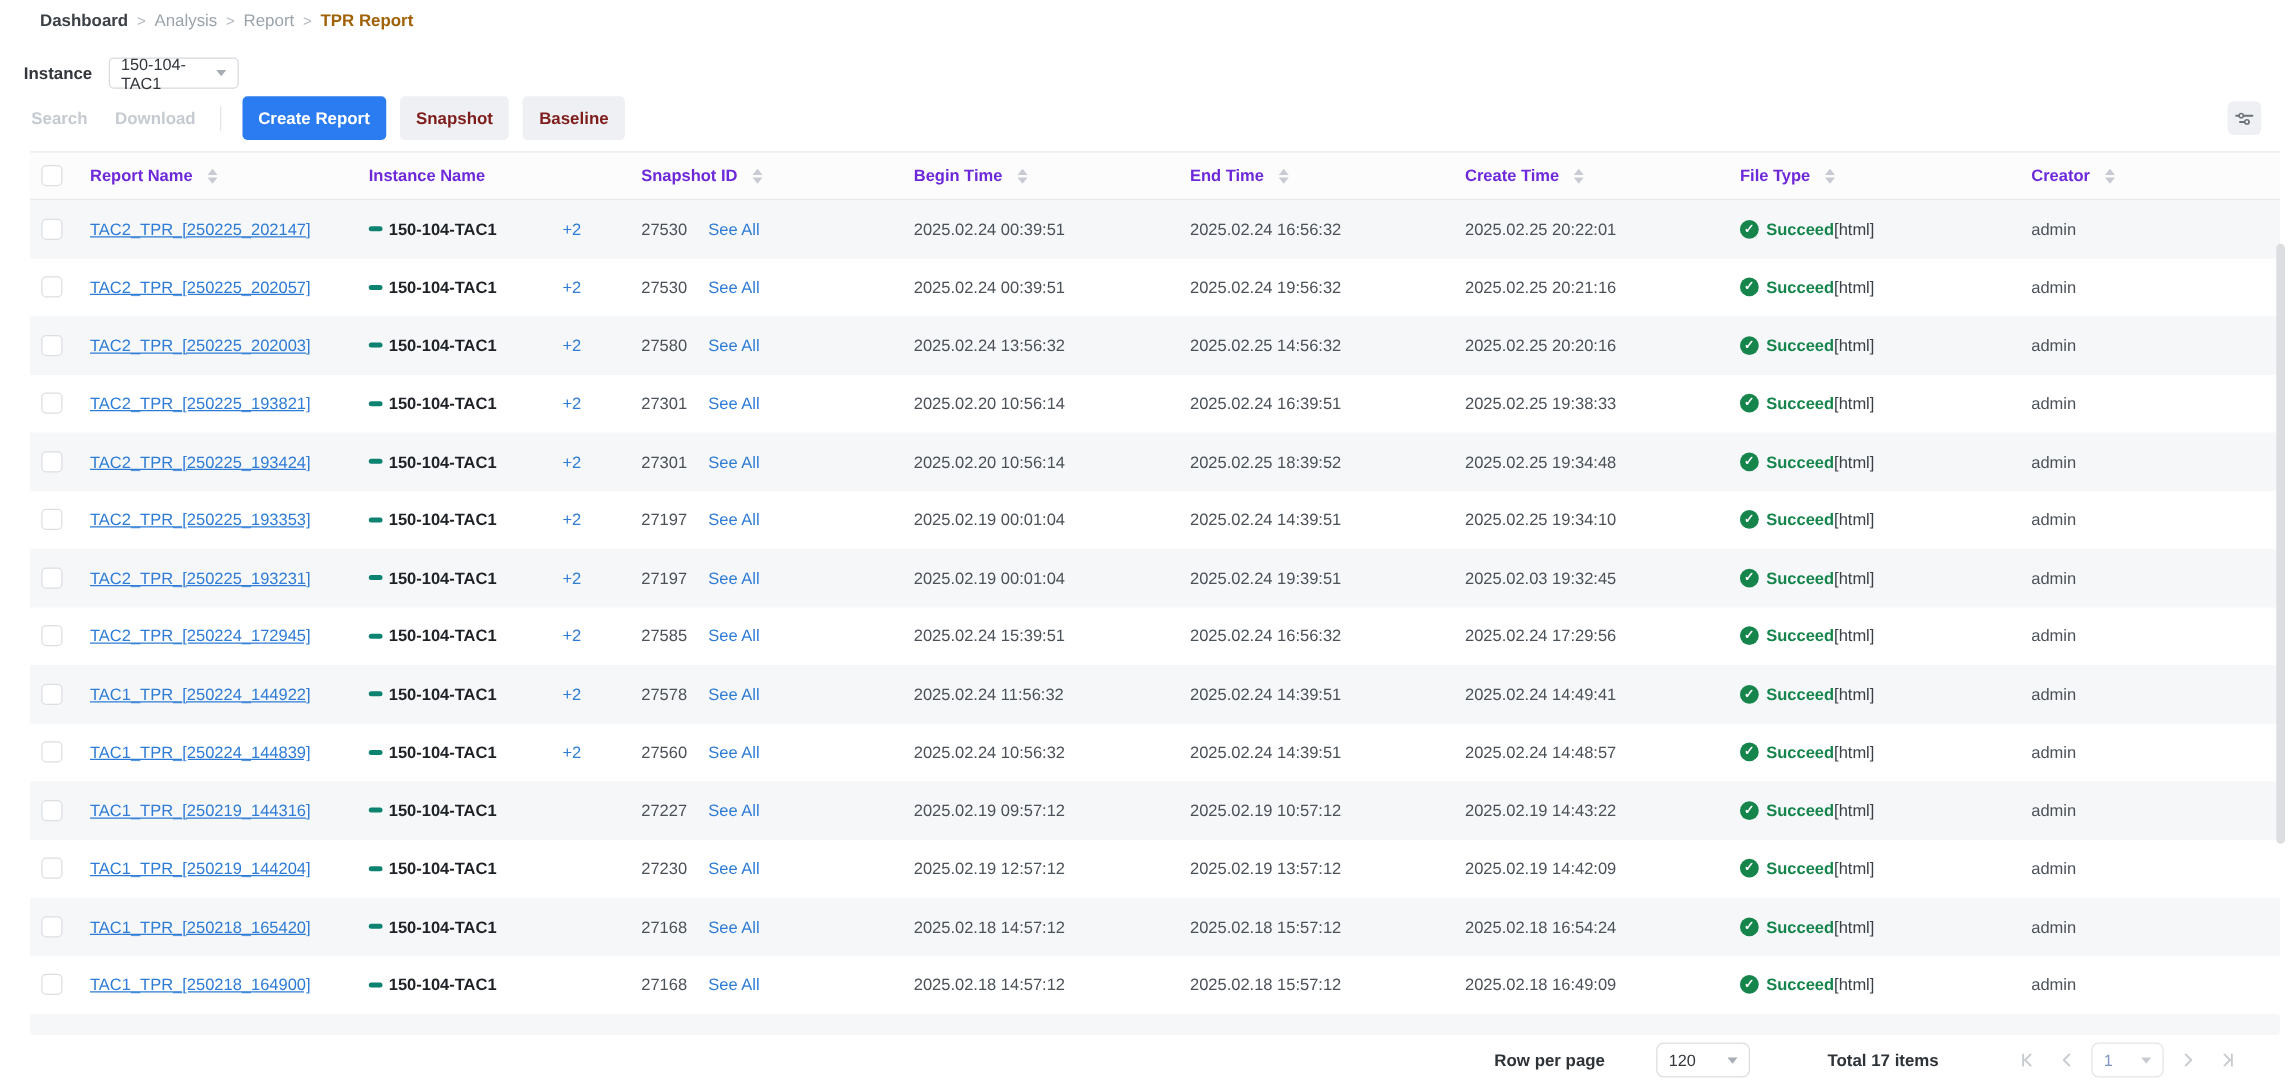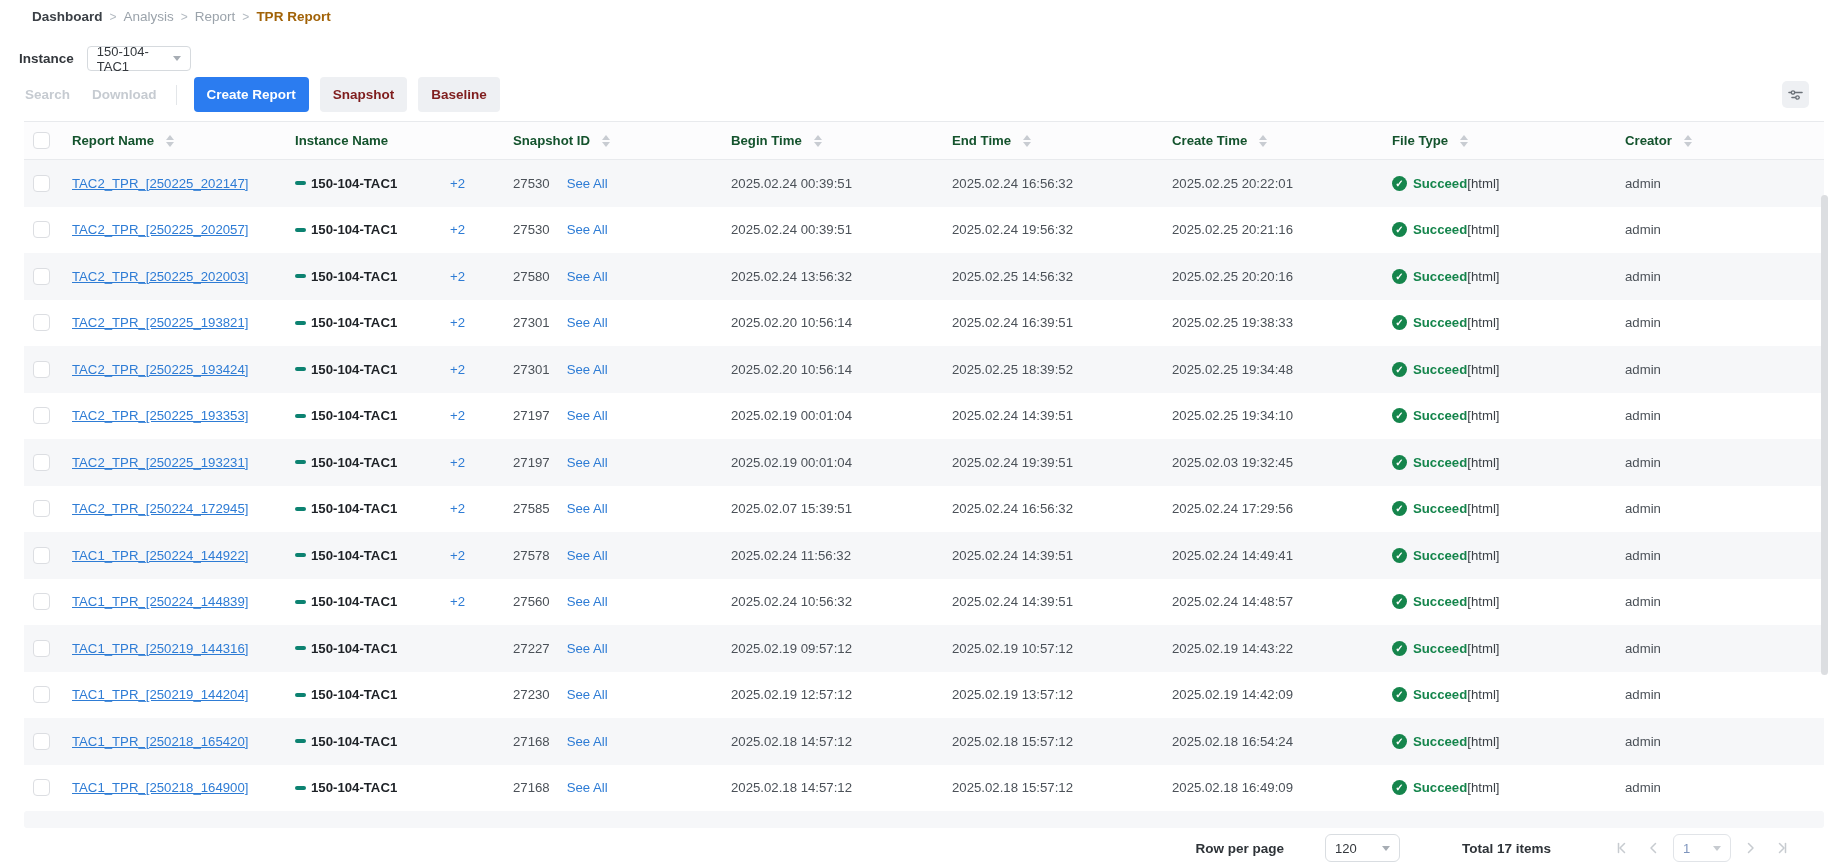--- a/index.html
+++ b/index.html
@@ -36,21 +36,21 @@
   .search-box { width:307px; height:27px; border:1px solid #d5d9dd; border-radius:4px; display:flex;
     align-items:center; padding:0 8px; background:#fff; }
   .search-box input { border:none; outline:none; width:100%; font-size:13.5px; color:#3a3f45;
     font-family:"Liberation Sans", sans-serif; margin-left:6px; }
   .search-box input::placeholder { color:#9aa1a9; }
 
   
   .table { position:absolute; left:24px; top:121px; width:1800px; }
   .grid { display:grid; grid-template-columns:48px 223px 218px 218px 221px 220px 220px 233px minmax(0,1fr); align-items:center; }
   .thead { height:39px; background:#fcfcfd; border-top:1px solid #e8eaed; border-bottom:1px solid #e8eaed; }
-  .th { display:flex; align-items:center; font-size:13.2px; font-weight:bold; color:#14532d; }
+  .th { display:flex; align-items:center; font-size:13.2px; font-weight:bold; color:#6d28d9; }
   .sorter { display:inline-flex; flex-direction:column; gap:2px; margin-left:12px; cursor:pointer; }
   .sorter .up { width:0;height:0;border-left:4px solid transparent;border-right:4px solid transparent;border-bottom:5px solid #c8ccd2; }
   .sorter .dn { width:0;height:0;border-left:4px solid transparent;border-right:4px solid transparent;border-top:5px solid #c8ccd2; }
   .tbody .tr { height:46.5px; }
   .tbody .tr:nth-child(odd) { background:#f6f7f9; }
   .td { font-size:13.2px; color:#4b5158; display:flex; align-items:center; min-width:0; }
   .td-check { padding-left:9px; }
   .checkbox { width:17px; height:17px; border:1.5px solid #dcdee2; border-radius:4px; background:#fff; cursor:pointer; }
   .report-link { color:#2e7cd5; text-decoration:underline; cursor:pointer; white-space:nowrap; overflow:hidden; }
   .dash-icon { width:11px; height:4px; border-radius:2px; background:#0c8271; margin-right:5px; flex:0 0 auto; }
@@ -370,21 +370,21 @@
       </div>
       <div class="td">
         <span class="dash-icon"></span>
         <span class="instance-name">150-104-TAC1</span>
         <span class="extra-badge">+2</span>
       </div>
       <div class="td">
         <span class="snap-id">27585</span>
         <a class="see-all">See All</a>
       </div>
-      <div class="td">2025.02.07 15:39:51</div>
+      <div class="td">2025.02.24 15:39:51</div>
       <div class="td">2025.02.24 16:56:32</div>
       <div class="td">2025.02.24 17:29:56</div>
       <div class="td">
         <span class="ft-check">✓</span>
         <span class="ft-status">Succeed</span>
         <span class="ft-ext">[html]</span>
       </div>
       <div class="td">admin</div>
     </div>
       <div class="grid tr">

